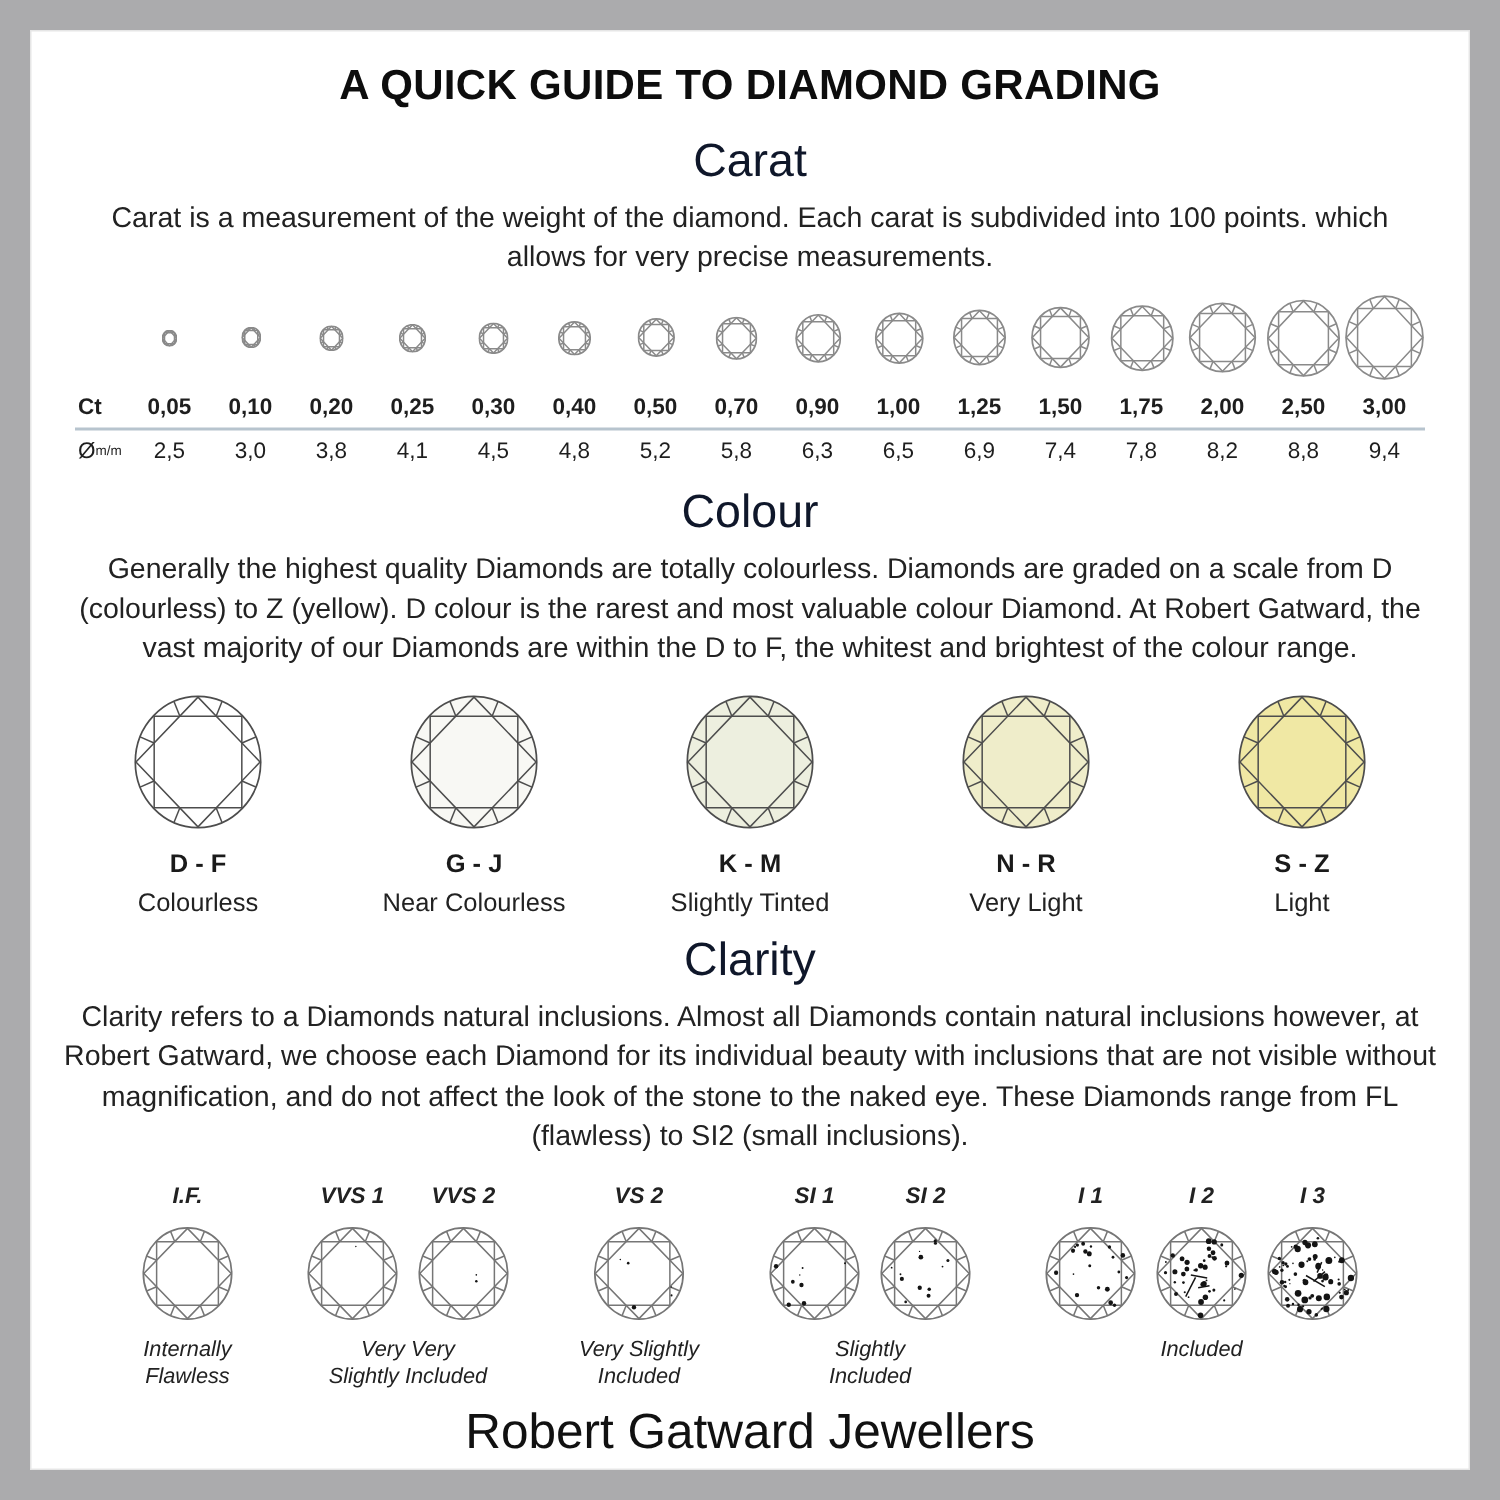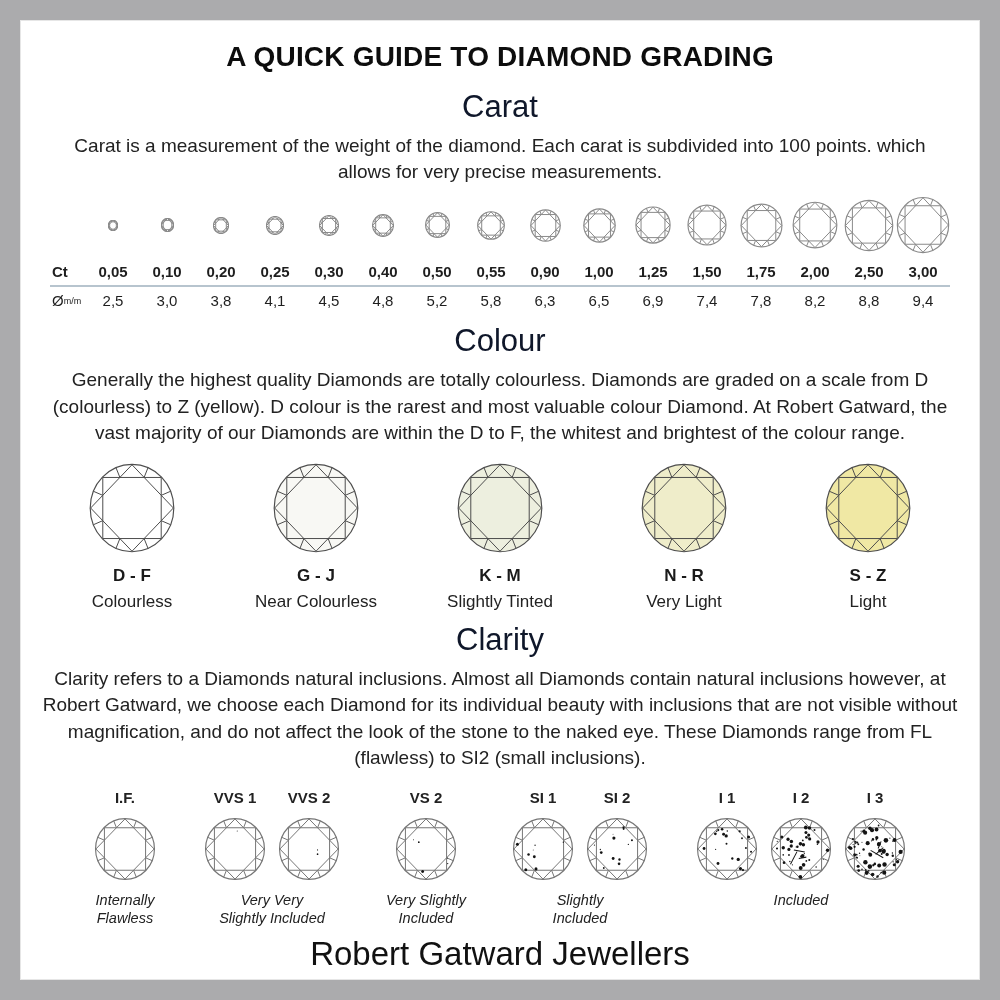--- a/index.html
+++ b/index.html
@@ -26,21 +26,21 @@
 
   
   .colour-grid{display:grid;grid-template-columns:repeat(5,184px);margin-top:6px;}
   .colour-item{display:flex;flex-direction:column;align-items:center;}
   .colour-range{font-size:17px;font-weight:bold;margin-top:12px;color:#1a1a1a;}
   .colour-name{font-size:17px;margin-top:6px;color:#222;}
 
   
   .clarity-row{display:flex;justify-content:center;gap:44px;margin-top:4px;}
   .clarity-group{display:flex;flex-direction:column;align-items:center;}
-  .clarity-grades{display:flex;gap:8px;}
+  .clarity-grades{display:flex;gap:8px;font-style:italic;}
   .clarity-grade{width:66px;display:flex;flex-direction:column;align-items:center;}
   .clarity-code{font-size:15px;font-weight:bold;color:#222;height:20px;margin-bottom:8px;white-space:nowrap;}
   .clarity-desc{font-size:14.5px;text-align:center;margin-top:10px;white-space:pre-line;line-height:1.25;color:#222;font-style:italic;}
 
   .footer{font-size:33px;color:#111;margin-top:auto;margin-bottom:6px;}
   svg{display:block;}
 </style>
 </head>
 <body>
 
@@ -153,21 +153,21 @@
     </div>
   <div class="carat-grid" id="carat-table">
       <div class="rowlabel">Ct</div>
       <div class="num b">0,05</div>
       <div class="num b">0,10</div>
       <div class="num b">0,20</div>
       <div class="num b">0,25</div>
       <div class="num b">0,30</div>
       <div class="num b">0,40</div>
       <div class="num b">0,50</div>
-      <div class="num b">0,55</div>
+      <div class="num b">0,70</div>
       <div class="num b">0,90</div>
       <div class="num b">1,00</div>
       <div class="num b">1,25</div>
       <div class="num b">1,50</div>
       <div class="num b">1,75</div>
       <div class="num b">2,00</div>
       <div class="num b">2,50</div>
       <div class="num b">3,00</div>
       <div class="table-rule" style="background: rgb(183, 196, 206);"></div>
       <div class="rowlabel" style="font-weight: normal;"><span>Ø</span><span class="unit">m/m</span></div>

